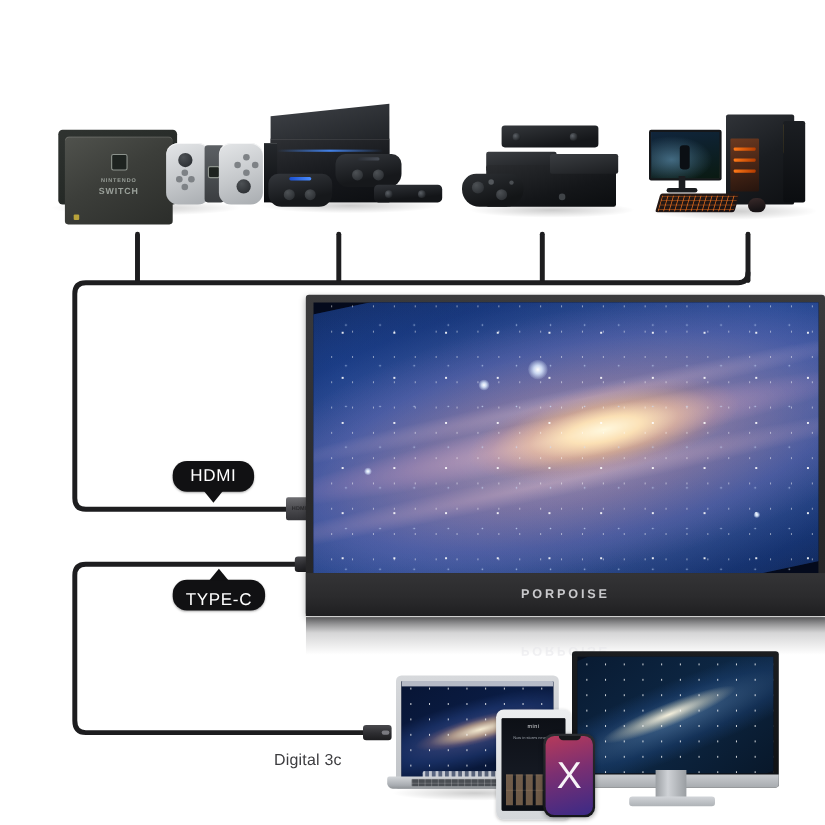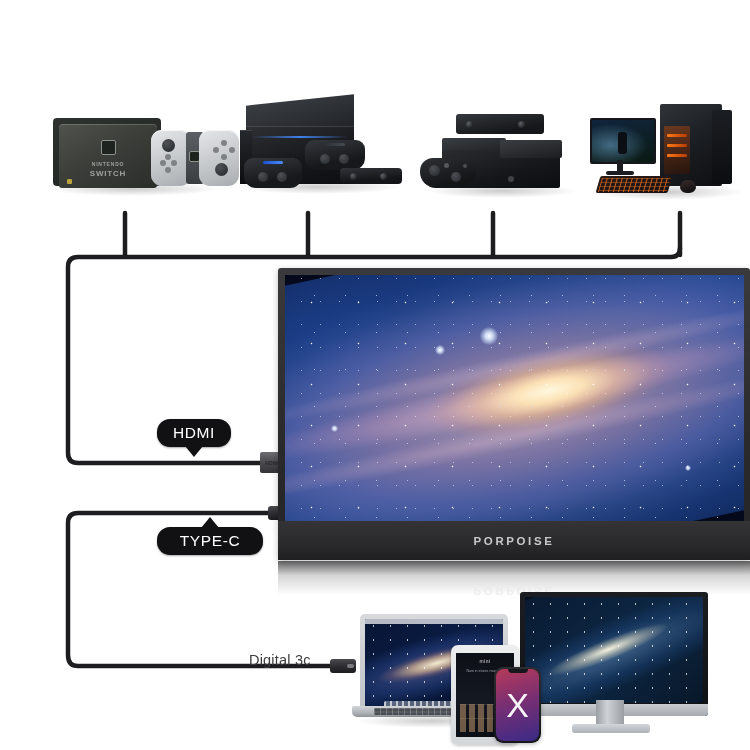--- a/index.html
+++ b/index.html
@@ -570,21 +570,21 @@
 <body>
 
 <div id="stage">
 
 
   <div class="device" style="left:45px; top:108px; width:175px; height:82px;">
     <div class="shadow-soft" style="left:0; top:74px; width:175px; height:14px;"></div>
 
     <div class="sw-back" style="left:8px; top:10px; width:108px; height:68px;"></div>
 
-    <div class="sw-dock" style="left:14px; top:16px; width:98px; height:64px;">
+    <div class="sw-dock" style="left:14px; top:16px; width:98px; height:80px;">
       <div class="sw-logo-mark" style="left:42px; top:16px;"></div>
       <div class="sw-logo" style="top:37px; font-size:5px;">NINTENDO</div>
       <div class="sw-logo" style="top:45px; font-size:8px;">SWITCH</div>
       <div style="position:absolute; left:8px; bottom:4px; width:5px; height:5px; background:#b8a23a; border-radius:1px;"></div>
     </div>
 
     <div class="joycon" style="left:106px; top:22px; width:40px; height:56px;">
       <div class="stick" style="left:11px; top:9px; width:13px; height:13px;"></div>
       <div class="dot" style="left:9px; top:30px; width:6px; height:6px;"></div>
       <div class="dot" style="left:20px; top:30px; width:6px; height:6px;"></div>
@@ -691,21 +691,21 @@
     <path d="M680,248 Q680,257 671,257 L78,257 Q68,257 68,267 L68,453 Q68,463 78,463 L262,463" fill="none" stroke="#1d1d1f" stroke-width="4.5" stroke-linecap="round"></path>
 
     <path d="M288,513 L78,513 Q68,513 68,523 L68,655 Q68,666 78,666 L332,666" fill="none" stroke="#1d1d1f" stroke-width="4.5" stroke-linecap="round"></path>
   </svg>
 
   <div class="callout down" style="left:157px; top:419px; width:74px; height:28px;">
     <span class="txt">HDMI</span>
     <span class="tail"></span>
   </div>
 
-  <div class="callout up" style="left:157px; top:527px; width:106px; height:28px;">
+  <div class="callout up" style="left:157px; top:527px; width:84px; height:28px;align-items:flex-end;">
     <span class="txt">TYPE-C</span>
     <span class="tail"></span>
   </div>
 
   <div class="hdmi-plug" style="left:260px; top:452px; width:24px; height:21px;">
     <span class="lbl">HDMI</span>
     <span class="hdmi-gold" style="right:-3px; top:3px; width:4px; height:15px;"></span>
   </div>
 
   <div class="usbc-plug" style="left:268px; top:506px; width:24px; height:14px;"></div>
@@ -727,21 +727,21 @@
       <span class="brand">PORPOISE</span>
     </div>
   </div>
 
   <div id="monitor-reflection">
     <div class="refl-bar">
       <span class="brand">PORPOISE</span>
     </div>
   </div>
 
-  <div class="digital3c" style="left:249px; top:652px;">Digital 3c</div>
+  <div class="digital3c" style="left:249px; top:683px;">Digital 3c</div>
 
   <div class="imac" style="left:520px; top:592px; width:180px; height:146px;">
     <div class="imac-frame" style="left:0; top:0; width:180px; height:108px;">
       <div class="imac-scr">
         <div class="imac-galaxy"></div>
         <div class="mini-stars"></div>
       </div>
       <div class="imac-chin"></div>
     </div>
     <div class="imac-neck" style="left:76px; top:108px; width:28px; height:26px;"></div>

